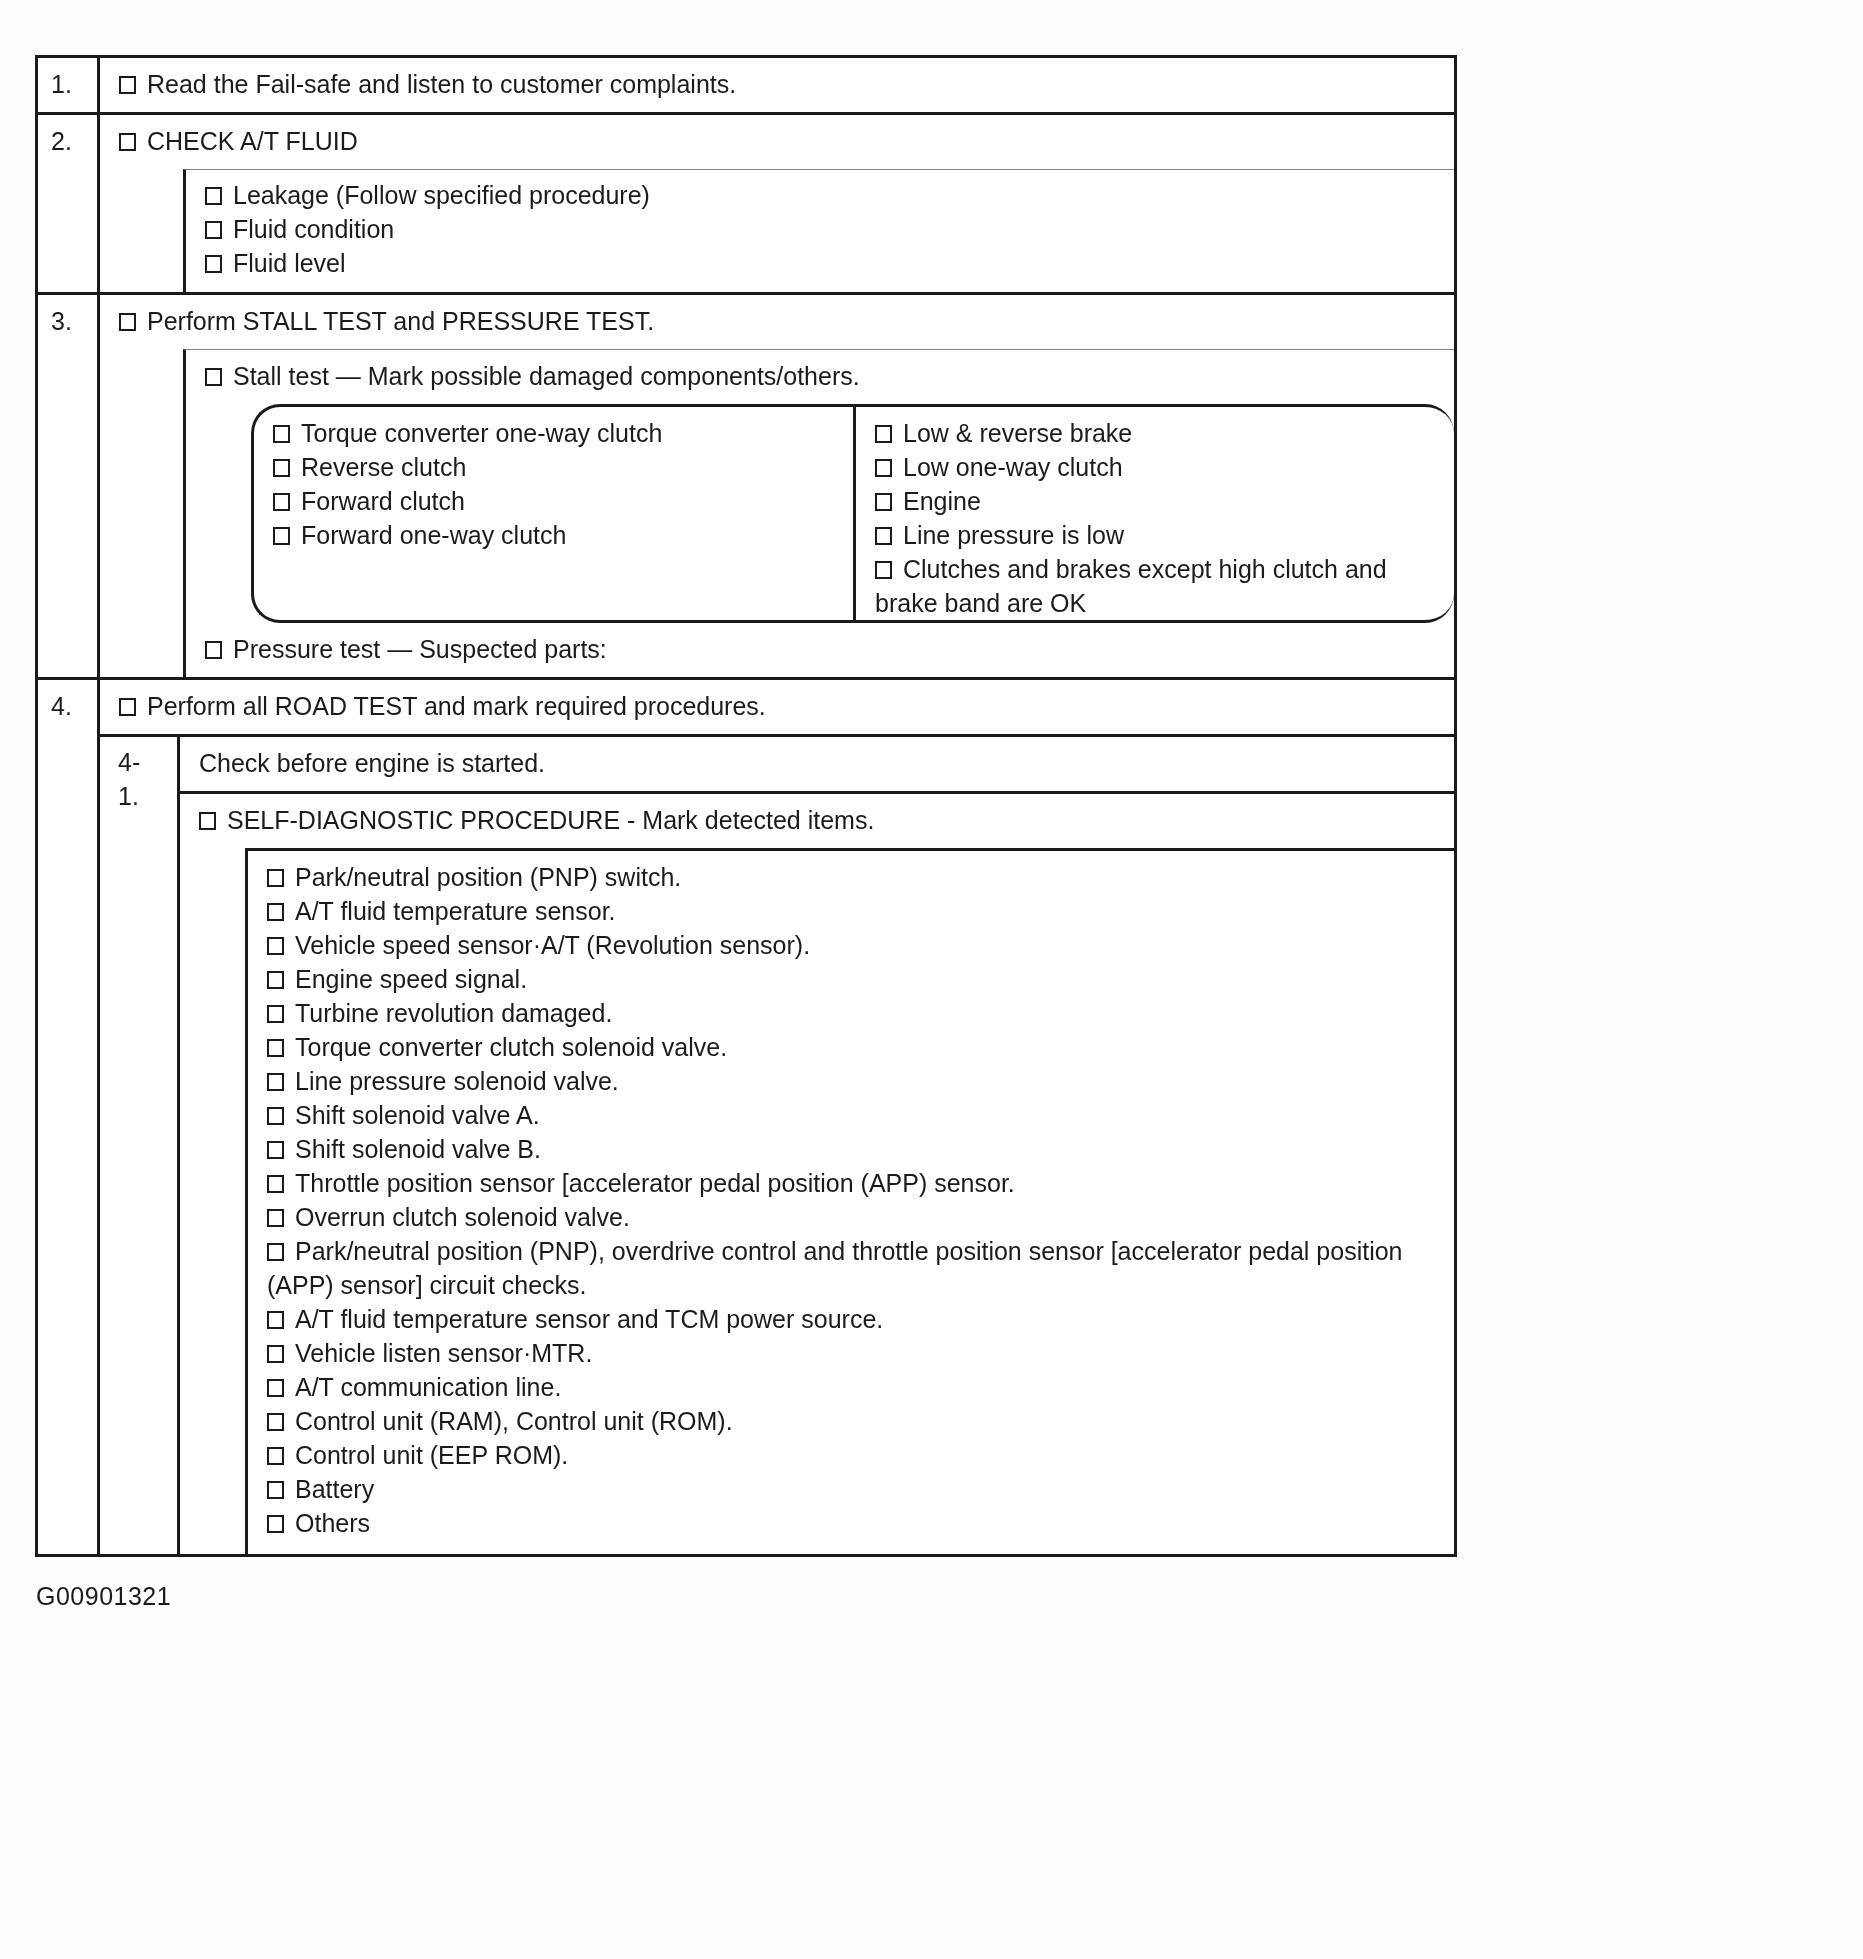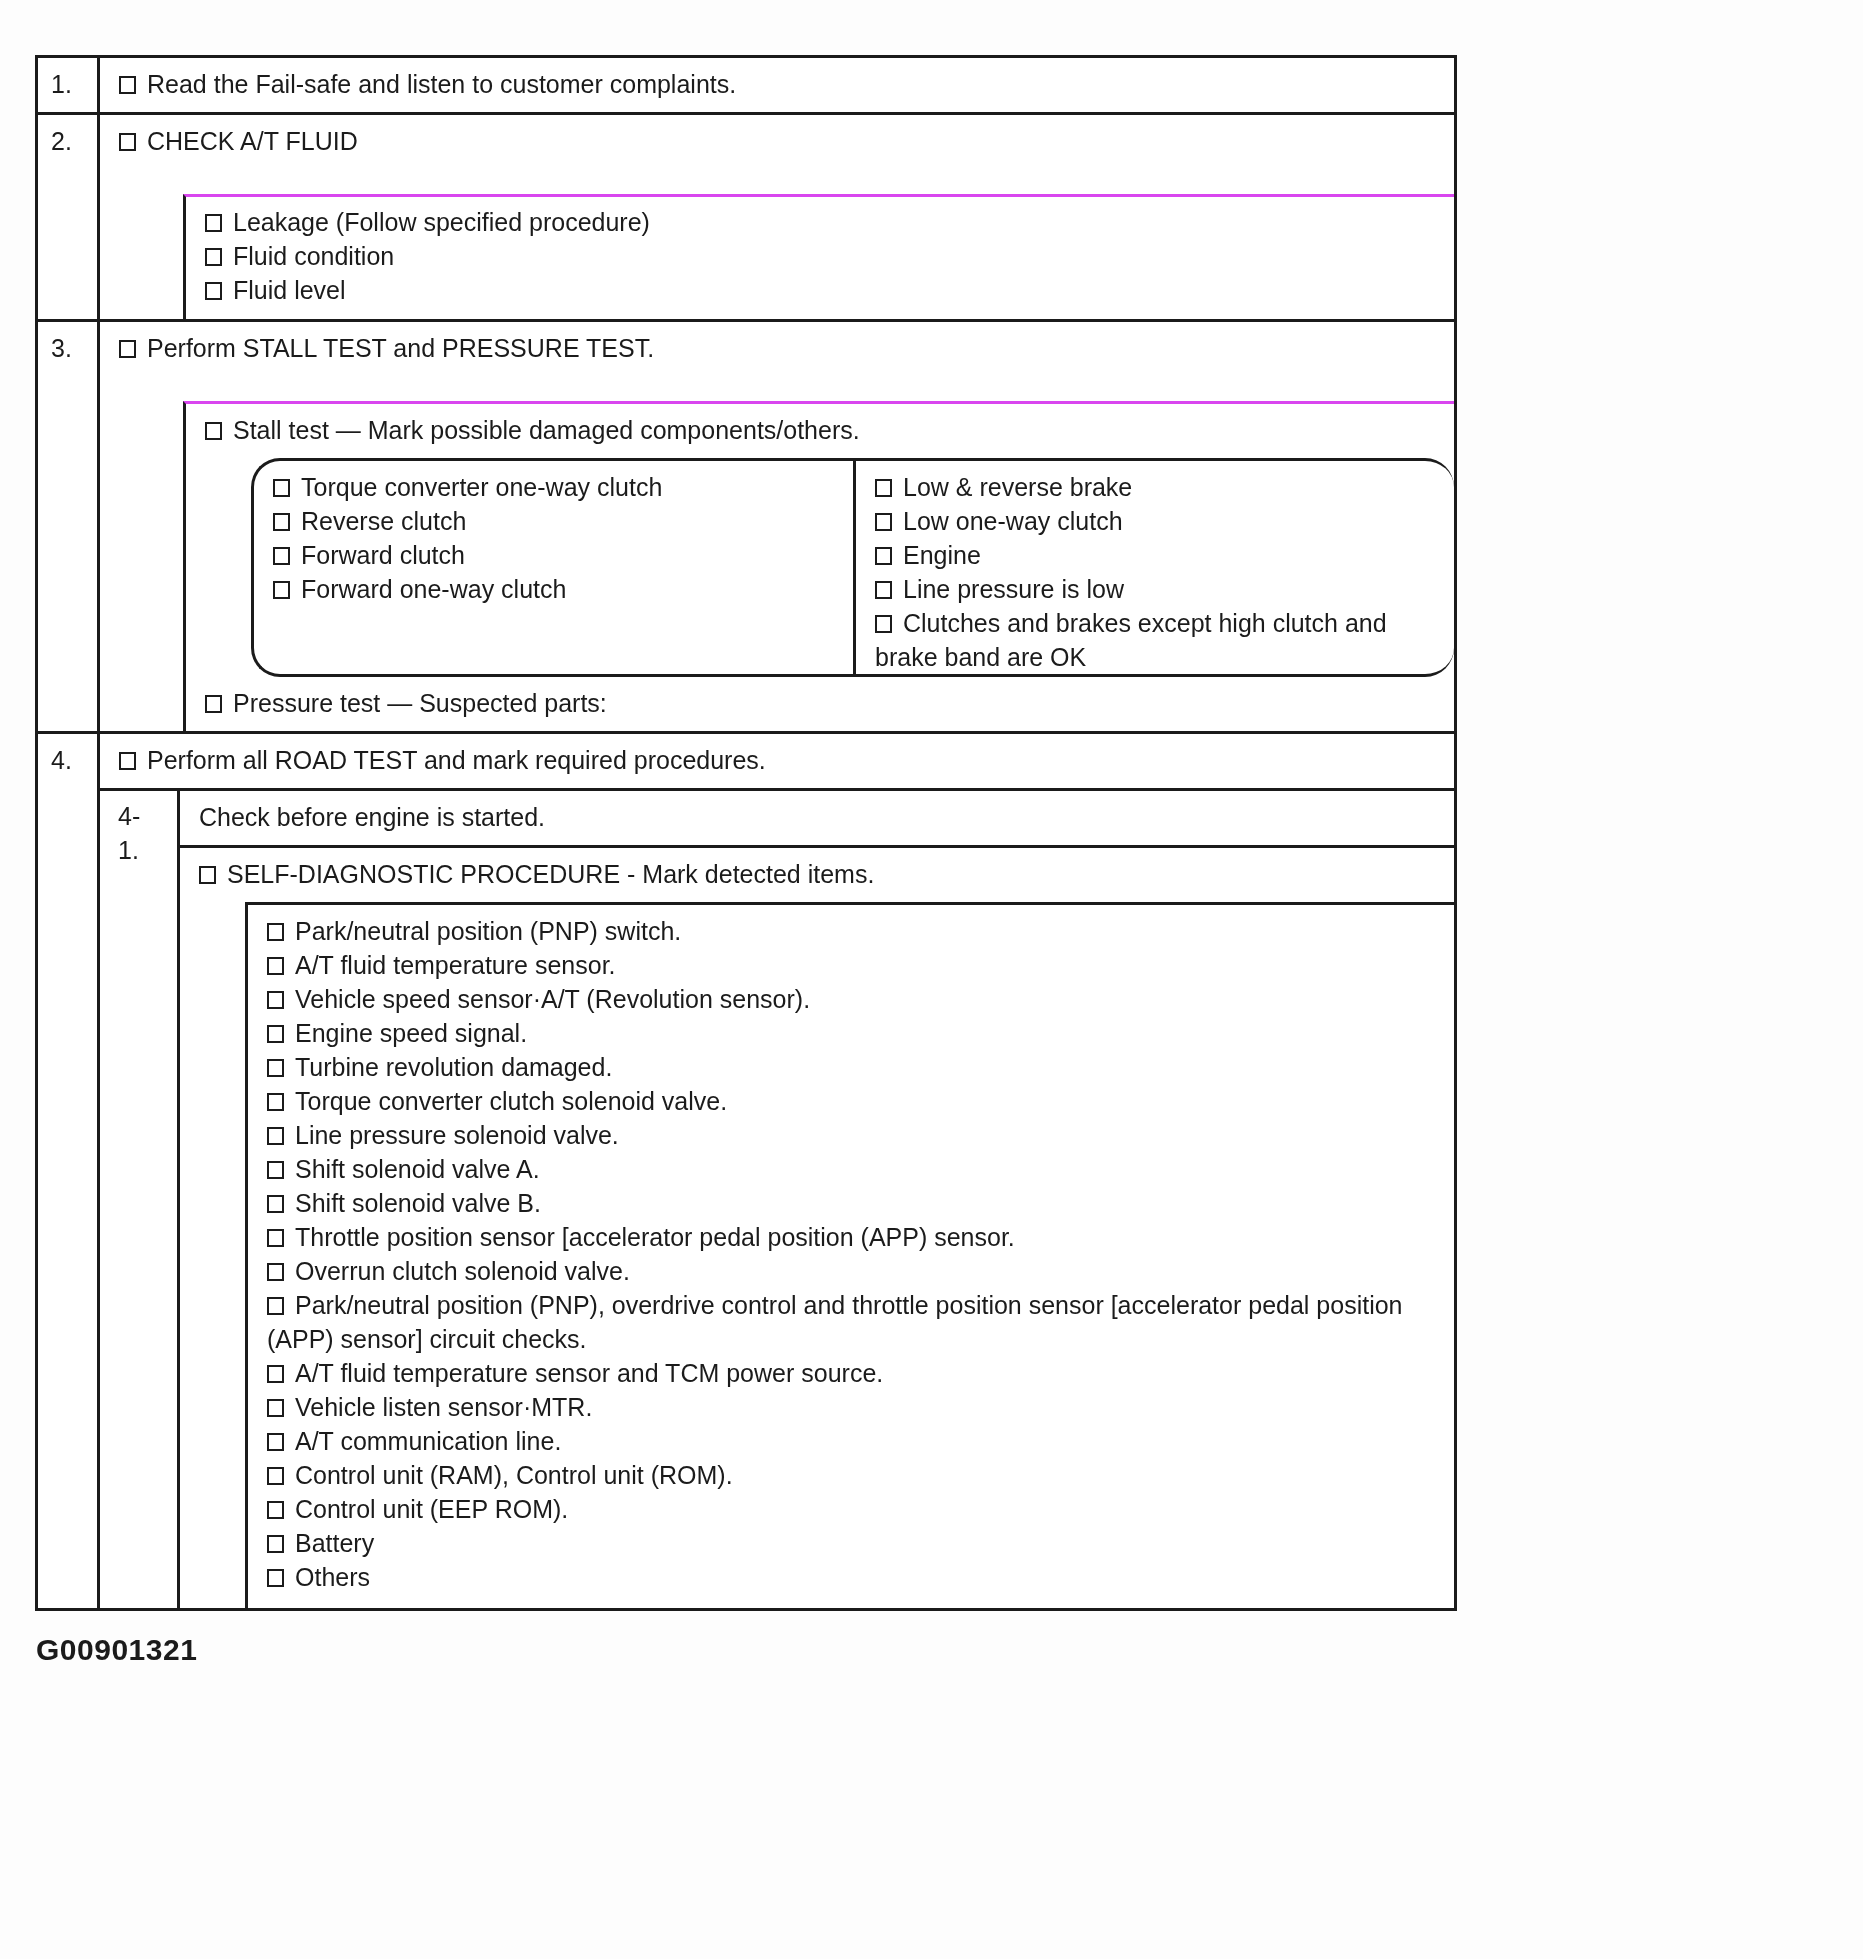--- a/index.html
+++ b/index.html
@@ -38,27 +38,26 @@
     width: 13px;
     height: 14px;
     border: 2px solid #1b1b1b;
     margin-right: 11px;
     vertical-align: -1px;
     background: #ffffff;
   }
   
   .sub2 {
     margin-left: 83px;
-    border-top: 3px solid #d946ef;
+    border-top: 1px solid #d946ef;
     border-left: 3px solid #1b1b1b;
     flex: 1;
     display: flex;
     flex-direction: column;
     min-width: 0;
-    margin-top: 25px;
   }
   .sub2-pad { padding: 8px 14px 12px 19px; }
   
   .sub3 {
     margin-left: 65px;
     border-top: 3px solid #1b1b1b;
     border-left: 3px solid #1b1b1b;
     min-width: 0;
   }
   .sub3.closed-bottom { border-bottom: 3px solid #1b1b1b; }
@@ -79,22 +78,22 @@
     flex: 0 0 80px;
     width: 80px;
     border-right: 3px solid #1b1b1b;
     padding: 8px 0 0 18px;
     box-sizing: border-box;
   }
   .subcontent { flex: 1; min-width: 0; display: flex; flex-direction: column; }
   .list-pad { padding: 9px 16px 14px 19px; }
   .figure-id {
     margin: 22px 0 0 1px;
-    font-size: 30px;
-    font-weight: bold;
+    font-size: 25px;
+    font-weight: normal;
     letter-spacing: 0.5px;
   }
 </style>
 </head>
 <body>
 
 <div class="page">
   <div class="content-wrap">
     <div class="doc-table">
 

